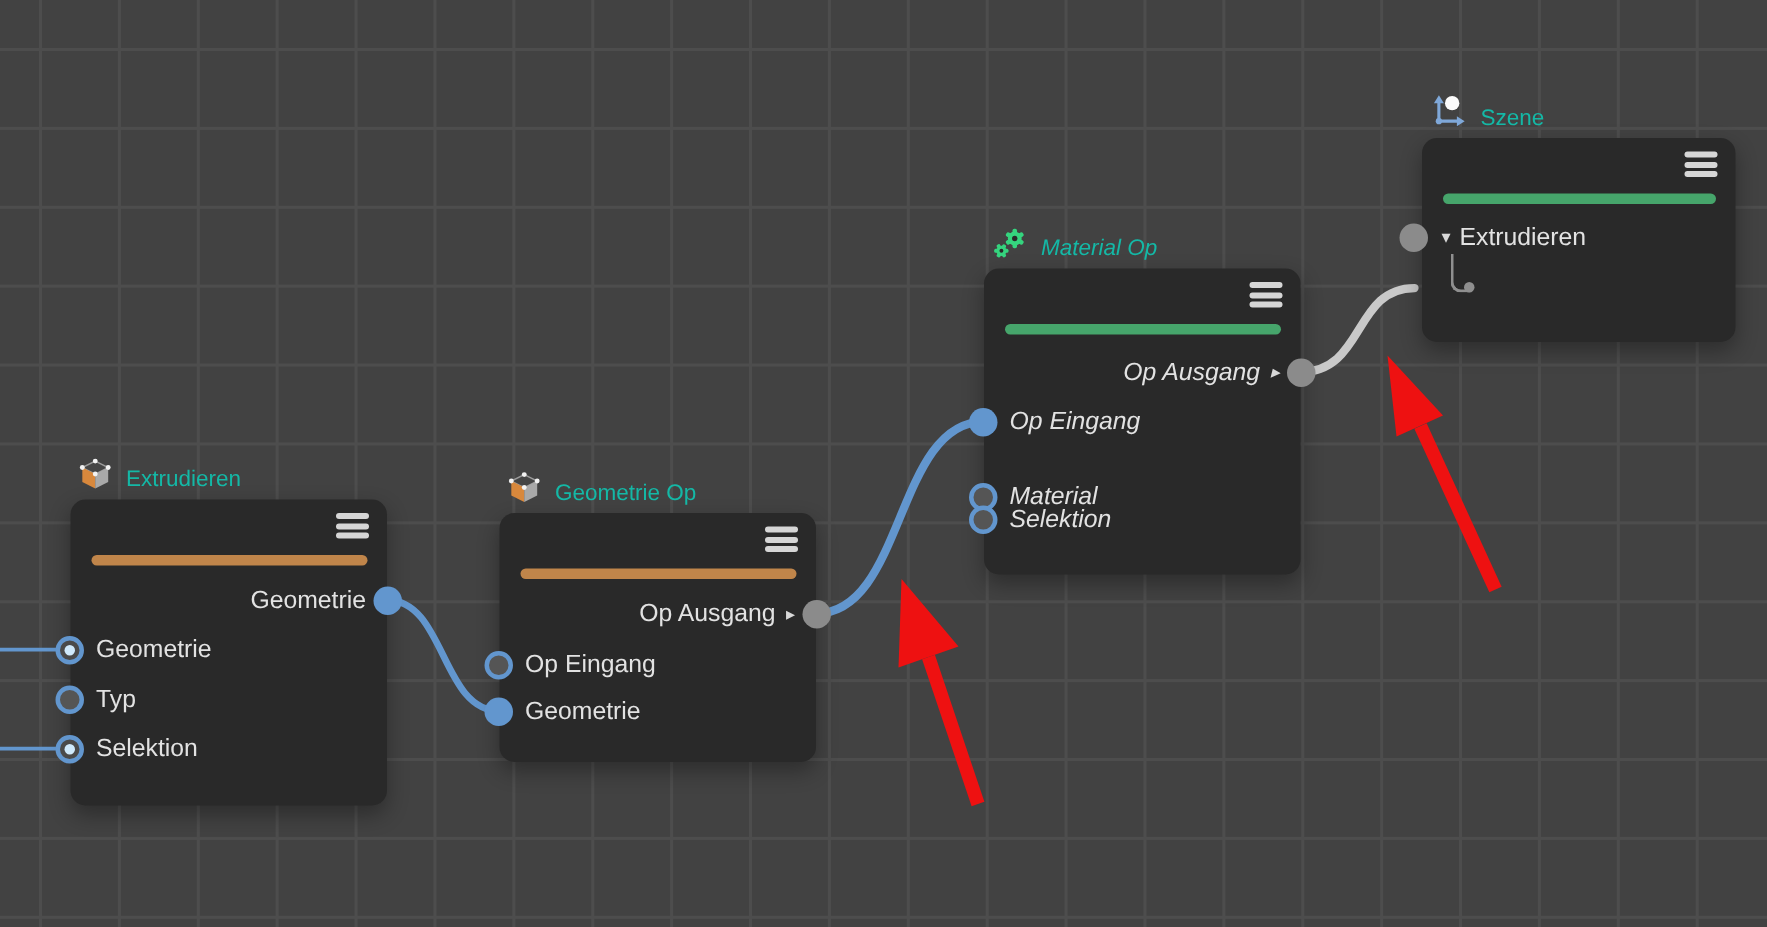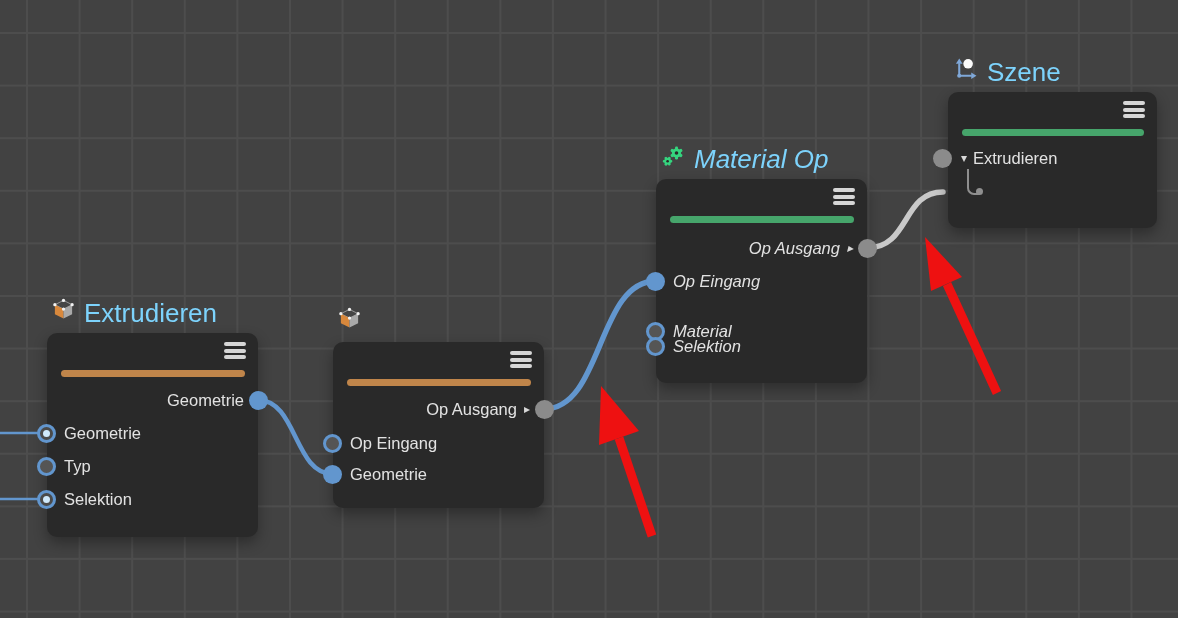--- a/index.html
+++ b/index.html
@@ -20,22 +20,22 @@
   #arrows{z-index:3;pointer-events:none;}
   .node{
     position:absolute;z-index:2;
     width:211px;
     background:#292929;
     border-radius:10px;
     box-shadow:0 6px 14px rgba(0,0,0,.32);
   }
   .node-title{
     position:absolute;top:-35px;left:5px;height:30px;
-    display:flex;align-items:flex-start;gap:9px;
-    font-size:26px;color:#7dd3fc;white-space:nowrap;
+    display:flex;align-items:flex-end;gap:9px;
+    font-size:15px;color:#14b8a6;white-space:nowrap;
   }
   .node-title svg{display:block;}
   .hamburger{position:absolute;top:9px;right:12px;width:22px;height:17px;cursor:pointer;}
   .hamburger i{display:block;height:4px;border-radius:2px;background:#d6d6d6;margin-bottom:2.5px;}
   .hamburger i:last-child{margin-bottom:0;}
   .colorbar{position:absolute;top:37px;left:14px;right:13px;height:7px;border-radius:3.5px;}
   .port-row{
     position:absolute;left:0;right:0;height:24px;line-height:24px;
     font-size:16.5px;color:#e2e2e2;white-space:nowrap;
   }
@@ -123,20 +123,21 @@
     <div class="node-title">
       <svg width="23" height="23" viewBox="0 0 24 24">
         <polygon points="12,2.5 21,7 12,11.5 3,7" fill="#454545" stroke="#9a9a9a" stroke-width="1"></polygon>
         <polygon points="3,7 12,11.5 12,21.5 3,17" fill="#d8883c"></polygon>
         <polygon points="12,11.5 21,7 21,17 12,21.5" fill="#a9a9a9"></polygon>
         <circle cx="12" cy="2.5" r="1.7" fill="#f2f2f2"></circle>
           <circle cx="21" cy="7" r="1.7" fill="#f2f2f2"></circle>
         <circle cx="3" cy="7" r="1.7" fill="#f2f2f2"></circle>
           <circle cx="12" cy="11.5" r="1.7" fill="#f2f2f2"></circle>
       </svg>
+      <span>Geometrie Op</span>
     </div>
     <div class="hamburger">
         <i></i>
         <i></i>
         <i></i>
       </div>
     <div class="colorbar" style="background:#c0854a"></div>
     <div class="port-row out" style="top:55px">
       <span>Op Ausgang</span>
       <span class="expander">▸</span>

